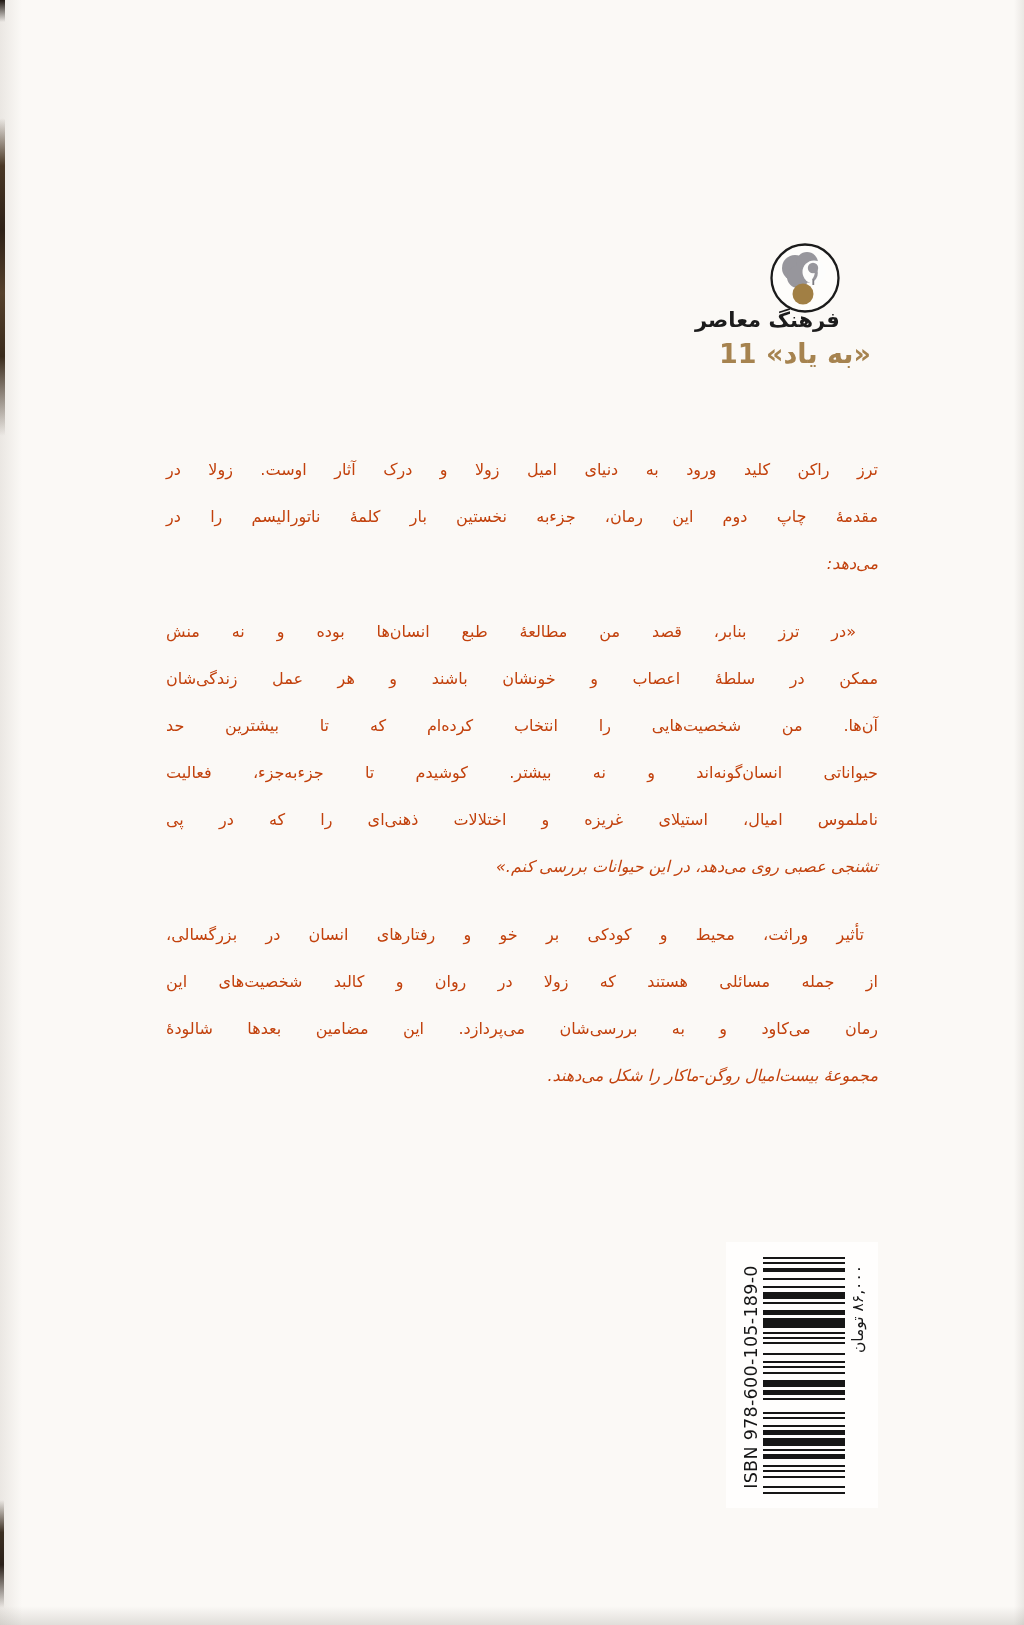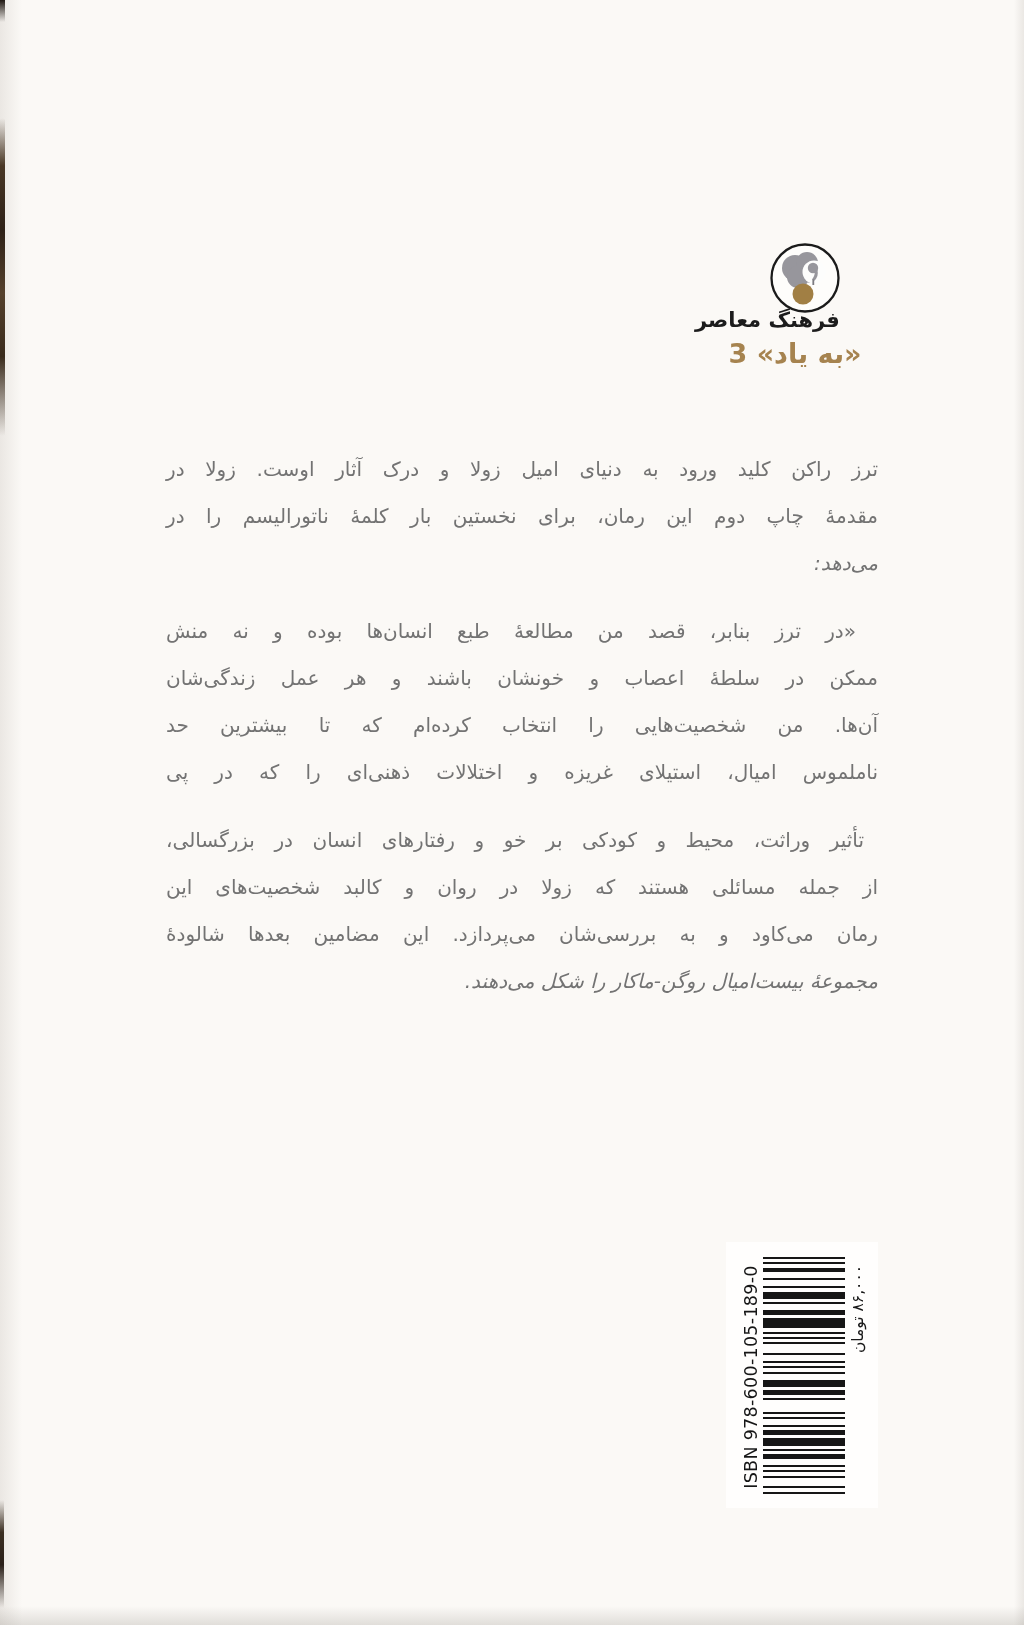--- a/index.html
+++ b/index.html
@@ -30,21 +30,21 @@
   
   .logo{left:765px;top:237px;width:80px;height:80px;}
   .pub-name{left:695px;top:308px;width:200px;text-align:left;
     font-size:21px;font-weight:bold;color:#1c1c1c;direction:rtl;}
   .pub-series{left:695px;top:338px;width:200px;text-align:center;
     font-size:27px;font-weight:bold;color:#a6834f;direction:rtl;}
 
   
   .textblock{left:166px;top:446px;width:712px;}
   .para{margin:0 0 21px 0;}
-  .ln{height:47px;line-height:47px;font-size:20px;color:#737373;
+  .ln{height:47px;line-height:47px;font-size:16px;color:#c2410c;
     direction:rtl;text-align:justify;text-align-last:justify;}
   .ln.end{text-align-last:right;font-style:italic;}
   .para.ind22 .ln:first-child{padding-right:22px;}
   .para.ind14 .ln:first-child{padding-right:14px;}
 
   
   .bc-bg{left:726px;top:1242px;width:152px;height:266px;background:#fffefd;}
   .bars{left:763px;top:1257px;width:82px;height:240px;}
   .bars .stripe{position:absolute;left:0;width:100%;background:#161616;}
   .isbn{left:630px;top:1366px;width:242px;height:22px;line-height:22px;
@@ -74,33 +74,35 @@
       <circle cx="33" cy="40" r="11"></circle>
       <circle cx="45" cy="36" r="10"></circle>
     </g>
     <circle cx="49" cy="35" r="11.5" fill="#fdfdfc"></circle>
     <circle cx="48" cy="31" r="5.2" fill="#97969c"></circle>
     <path d="M52.5 33 q 1.5 7 -3.5 11 l -2 -1.5 q 3.5 -4.5 2.5 -8.5 z" fill="#97969c"></path>
     <rect x="47.4" y="42.5" width="1.8" height="5.5" fill="#7c7b80"></rect>
     <circle cx="38" cy="57" r="10.5" fill="#a17f44"></circle>
   </svg>
   <div class="abs pub-name">فرهنگ معاصر</div>
-  <div class="abs pub-series">«به یاد» 3</div>
+  <div class="abs pub-series">«به یاد» 11</div>
 
   <div class="abs textblock">
     <div class="para">
       <div class="ln">ترز راکن کلید ورود به دنیای امیل زولا و درک آثار اوست. زولا در</div>
-      <div class="ln">مقدمۀ چاپ دوم این رمان، برای نخستین بار کلمۀ ناتورالیسم را در</div>
+      <div class="ln">مقدمۀ چاپ دوم این رمان، جزءبه نخستین بار کلمۀ ناتورالیسم را در</div>
       <div class="ln end">می‌دهد:</div>
     </div>
     <div class="para ind22">
       <div class="ln">«در ترز بنابر، قصد من مطالعۀ طبع انسان‌ها بوده و نه منش</div>
       <div class="ln">ممکن در سلطۀ اعصاب و خونشان باشند و هر عمل زندگی‌شان</div>
       <div class="ln">آن‌ها. من شخصیت‌هایی را انتخاب کرده‌ام که تا بیشترین حد</div>
+      <div class="ln">حیواناتی انسان‌گونه‌اند و نه بیشتر. کوشیدم تا جزءبه‌جزء، فعالیت</div>
       <div class="ln">ناملموس امیال، استیلای غریزه و اختلالات ذهنی‌ای را که در پی</div>
+      <div class="ln end">تشنجی عصبی روی می‌دهد، در این حیوانات بررسی کنم.»</div>
     </div>
     <div class="para ind14">
       <div class="ln">تأثیر وراثت، محیط و کودکی بر خو و رفتارهای انسان در بزرگسالی،</div>
       <div class="ln">از جمله مسائلی هستند که زولا در روان و کالبد شخصیت‌های این</div>
       <div class="ln">رمان می‌کاود و به بررسی‌شان می‌پردازد. این مضامین بعدها شالودۀ</div>
       <div class="ln end">مجموعۀ بیست‌امیال روگن-ماکار را شکل می‌دهند.</div>
     </div>
   </div>
 
   <div class="abs bc-bg"></div>

